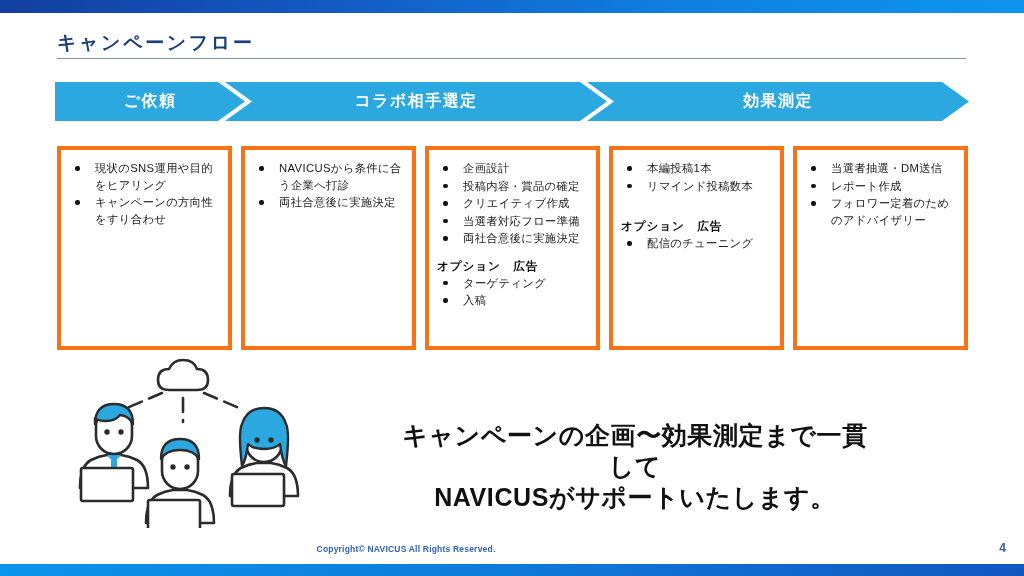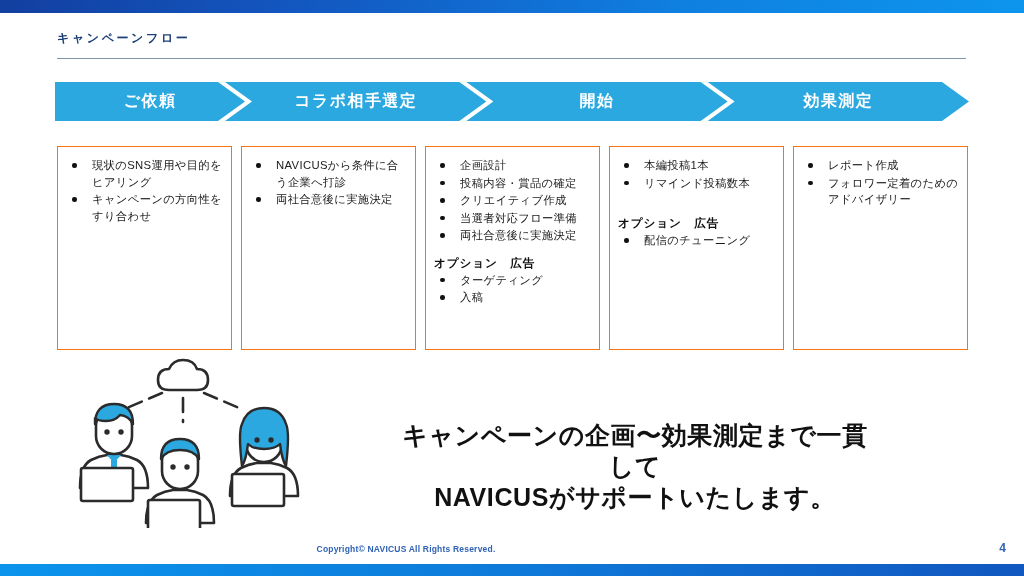--- a/index.html
+++ b/index.html
@@ -30,21 +30,21 @@
     position: absolute;
     left: 0; bottom: 0;
     width: 1024px; height: 12px;
     background: linear-gradient(90deg, #0b94ec 0%, #0e7ad9 50%, #1157c0 100%);
   }
 
   
   .page-title {
     position: absolute;
     left: 57px; top: 30px;
-    font-size: 12px;
+    font-size: 19px;
     font-weight: bold;
     color: #1b3f76;
     letter-spacing: 2.6px;
     white-space: nowrap;
   }
   .title-rule {
     position: absolute;
     left: 57px; top: 58px;
     width: 909px; height: 1px;
     background: #7e95a8;
@@ -89,21 +89,21 @@
   
   .boxes {
     position: absolute;
     left: 57px; top: 146px;
     width: 911px; height: 204px;
     display: flex;
     gap: 9px;
   }
   .box {
     flex: 1 1 0;
-    border: 1px solid #f97316;
+    border: 4px solid #f97316;
     box-sizing: border-box;
     background: #ffffff;
     padding: 10px 8px 8px 8px;
   }
   ul.items {
     list-style: none;
     margin: 0;
     padding: 0;
   }
   ul.items li {
@@ -183,23 +183,20 @@
   <div class="page-title">キャンペーンフロー</div>
   <div class="title-rule"></div>
 
   <div class="flow-bar">
     <div class="chev first">
       <span>ご依頼</span>
     </div>
     <div class="chev mid">
       <span>コラボ相手選定</span>
     </div>
-    <div class="chev mid">
-      <span>開始</span>
-    </div>
     <div class="chev last">
       <span>効果測定</span>
     </div>
   </div>
 
   <div class="boxes">
 
     <div class="box">
       <ul class="items">
         <li>現状のSNS運用や目的をヒアリング</li>
@@ -236,20 +233,21 @@
       </ul>
       <div class="spacer-gap"></div>
       <div class="opt-head">オプション　広告</div>
       <ul class="items">
         <li>配信のチューニング</li>
       </ul>
     </div>
 
     <div class="box">
       <ul class="items">
+        <li>当選者抽選・DM送信</li>
         <li>レポート作成</li>
         <li>フォロワー定着のためのアドバイザリー</li>
       </ul>
     </div>
 
   </div>
 
   <div class="illus">
     <svg viewBox="0 0 300 180" width="300" height="180">
       <g fill="none" stroke="#2b2b2b" stroke-width="2.6" stroke-linecap="round" stroke-linejoin="round">

